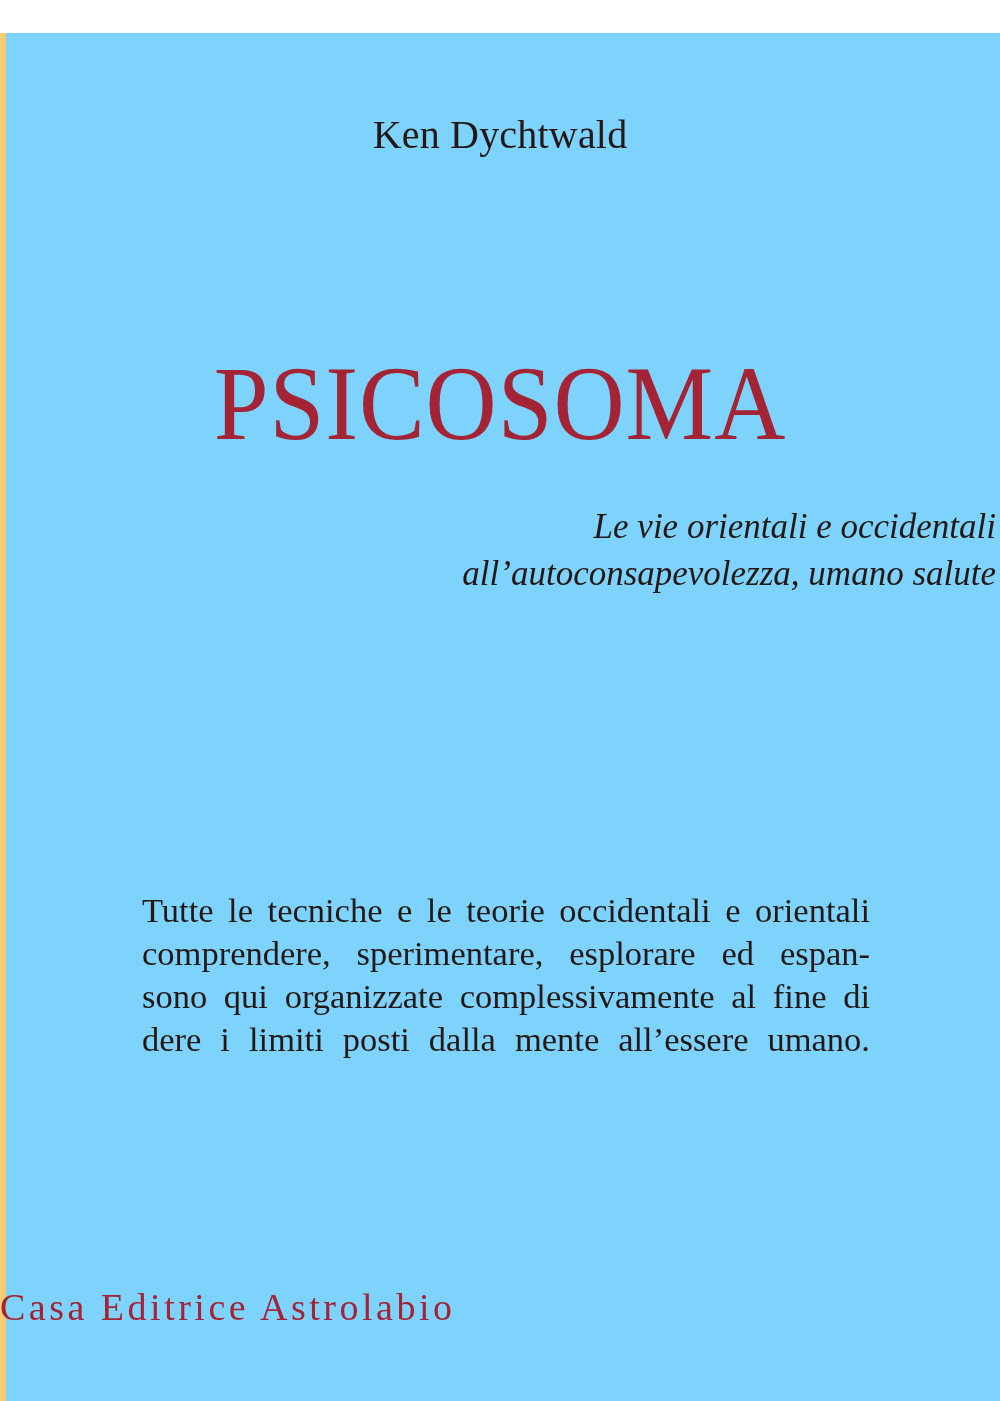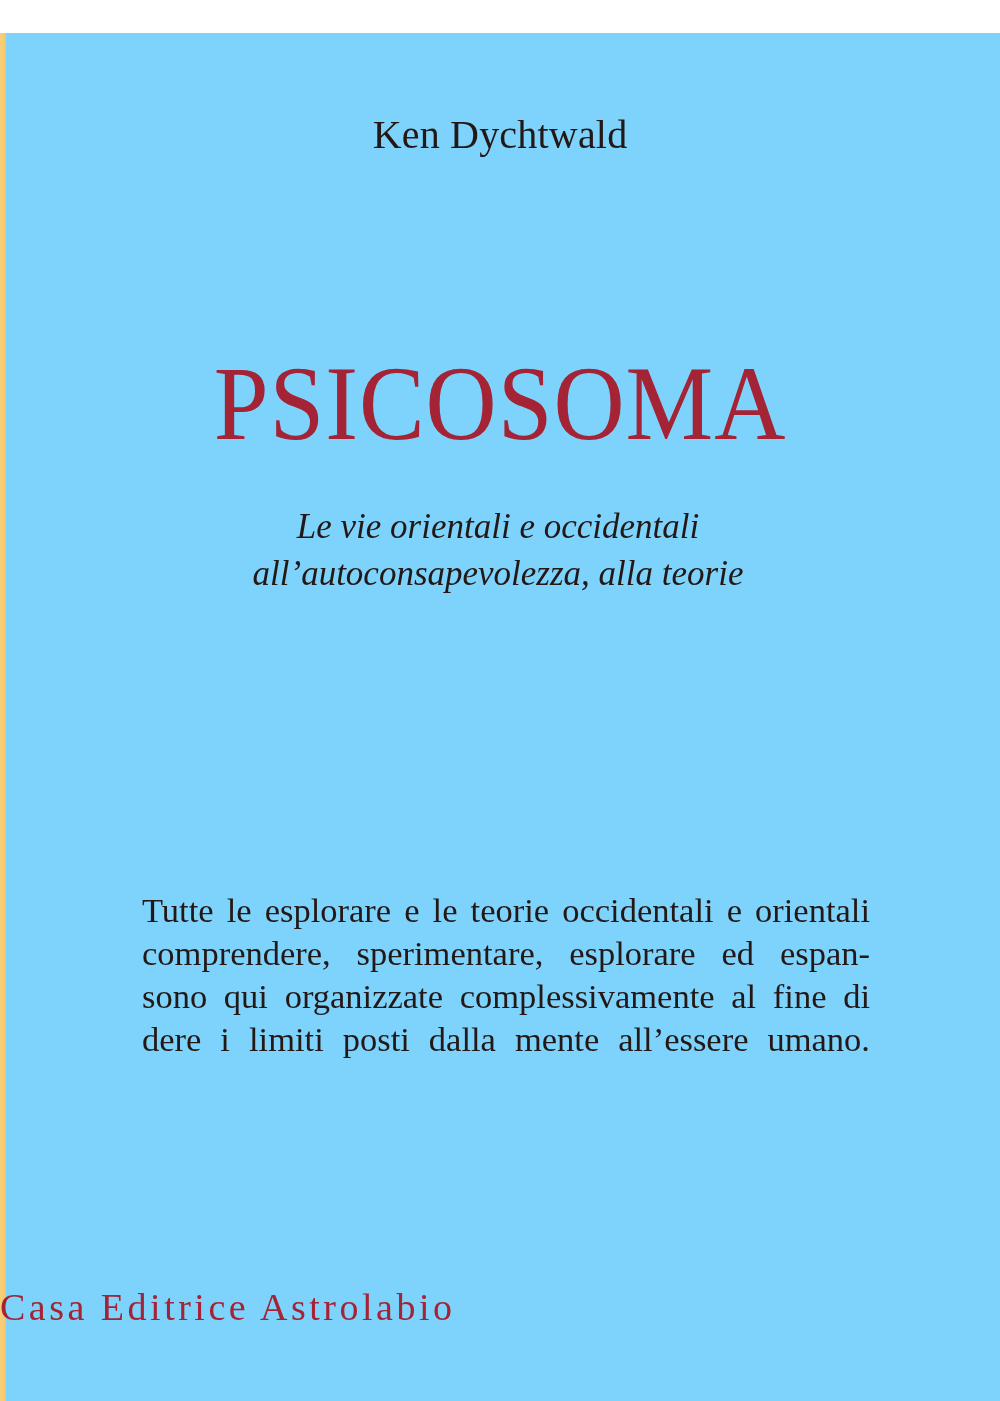--- a/index.html
+++ b/index.html
@@ -44,21 +44,21 @@
     font-size: 106px;
     line-height: 1;
     color: #A42335;
     letter-spacing: 1px;
     transform: scaleX(0.93);
   }
   .subtitle {
     position: absolute;
     left: 0; right: 4px;
     top: 470px;
-    text-align: center;
+    text-align: right;
     font-style: italic;
     font-size: 35px;
     line-height: 47px;
     color: #231815;
   }
   .subtitle div { white-space: nowrap; }
   .blurb {
     position: absolute;
     left: 142px;
     width: 728px;
@@ -89,24 +89,24 @@
 
 <div class="cover">
   <div class="spine-edge"></div>
 
   <div class="author">Ken Dychtwald</div>
 
   <div class="title">PSICOSOMA</div>
 
   <div class="subtitle">
     <div>Le vie orientali e occidentali</div>
-    <div>all’autoconsapevolezza, alla teorie</div>
+    <div>all’autoconsapevolezza, umano salute</div>
   </div>
 
   <div class="blurb">
-    <div>Tutte le esplorare e le teorie occidentali e orientali</div>
+    <div>Tutte le tecniche e le teorie occidentali e orientali</div>
     <div>comprendere, sperimentare, esplorare ed espan-</div>
     <div>sono qui organizzate complessivamente al fine di</div>
     <div class="last">dere i limiti posti dalla mente all’essere umano.</div>
   </div>
 
   <div class="publisher">Casa Editrice Astrolabio</div>
 </div>
 
 </body></html>

